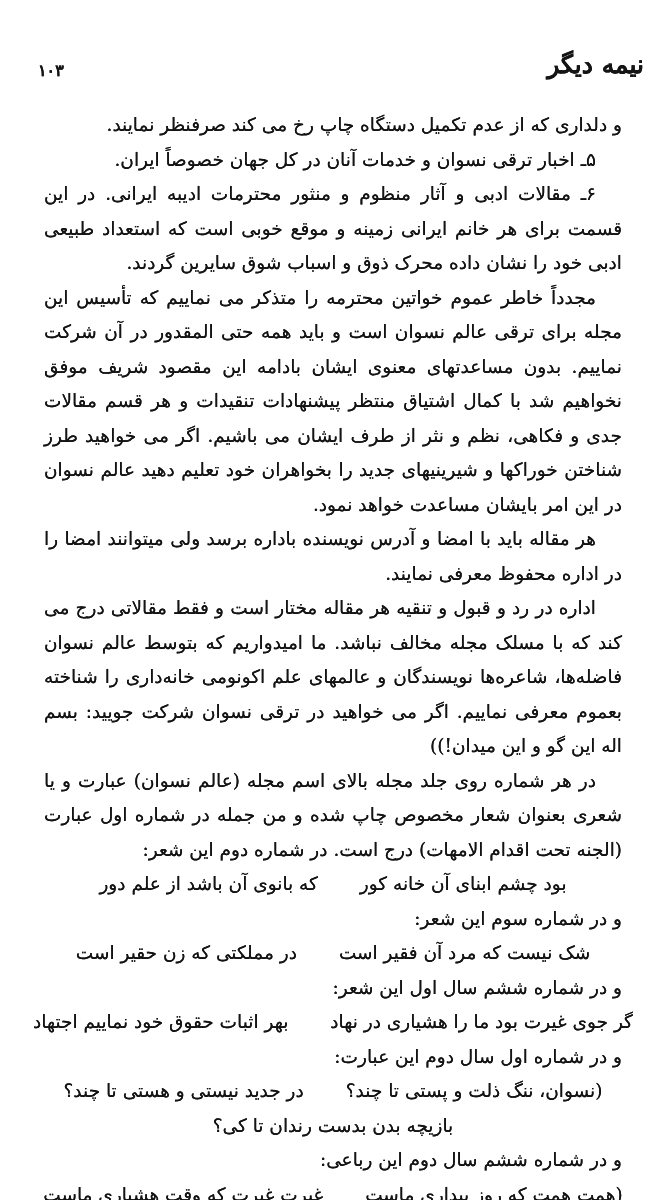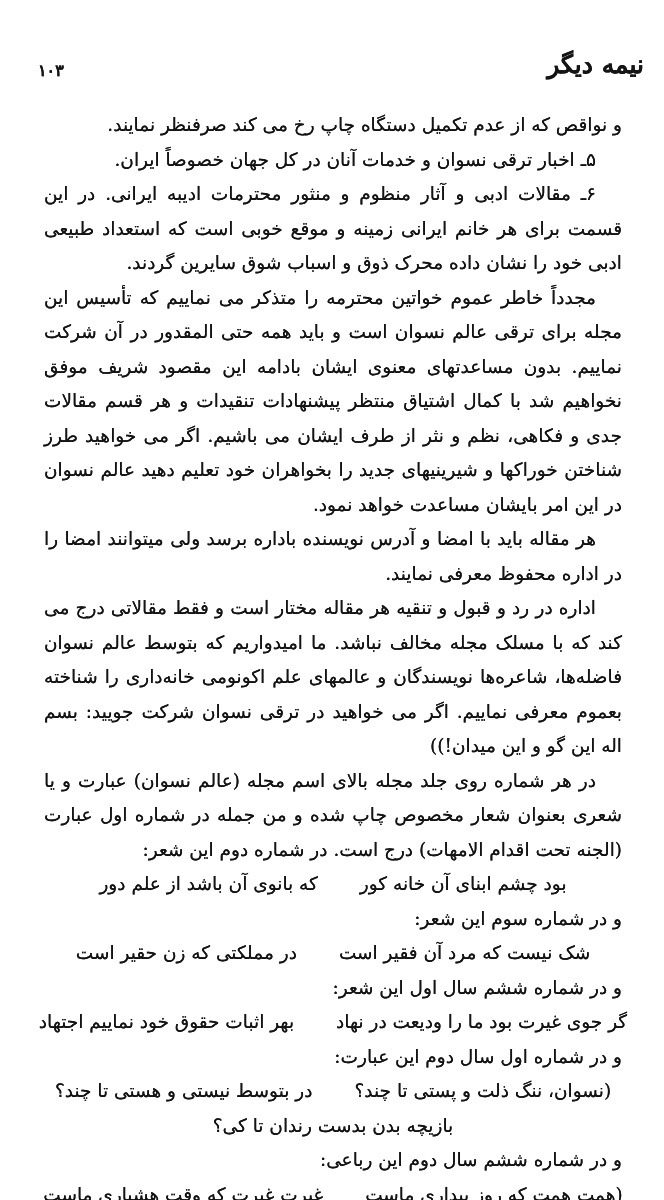--- a/index.html
+++ b/index.html
@@ -69,21 +69,21 @@
 <body>
 
 <div class="page">
   <div class="page-header">
     <div class="journal-title">نیمه دیگر</div>
     <div class="page-number">۱۰۳</div>
   </div>
 
   <div class="document-body">
 
-  <p class="para">و نواقص که از عدم تکمیل دستگاه چاپ رخ می کند صرفنظر نمایند.</p>
+  <p class="para">و دلداری که از عدم تکمیل دستگاه چاپ رخ می کند صرفنظر نمایند.</p>
       <p class="para indent">۵ـ اخبار ترقی نسوان و خدمات آنان در کل جهان خصوصاً ایران.</p>
       <p class="para indent">۶ـ مقالات ادبی و آثار منظوم و منثور محترمات ادیبه ایرانی. در این قسمت برای هر خانم ایرانی زمینه و موقع خوبی است که استعداد طبیعی ادبی خود را نشان داده محرک ذوق و اسباب شوق سایرین گردند.</p>
       <p class="para indent">مجدداً خاطر عموم خواتین محترمه را متذکر می نماییم که تأسیس این مجله برای ترقی عالم نسوان است و باید همه حتی المقدور در آن شرکت نماییم. بدون مساعدتهای معنوی ایشان بادامه این مقصود شریف موفق نخواهیم شد با کمال اشتیاق منتظر پیشنهادات تنقیدات و هر قسم مقالات جدی و فکاهی، نظم و نثر از طرف ایشان می باشیم. اگر می خواهید طرز شناختن خوراکها و شیرینیهای جدید را بخواهران خود تعلیم دهید عالم نسوان در این امر بایشان مساعدت خواهد نمود.</p>
       <p class="para indent">هر مقاله باید با امضا و آدرس نویسنده باداره برسد ولی میتوانند امضا را در اداره محفوظ معرفی نمایند.</p>
       <p class="para indent">اداره در رد و قبول و تنقیه هر مقاله مختار است و فقط مقالاتی درج می کند که با مسلک مجله مخالف نباشد. ما امیدواریم که بتوسط عالم نسوان فاضله‌ها، شاعره‌ها نویسندگان و عالمهای علم اکونومی خانه‌داری را شناخته بعموم معرفی نماییم. اگر می خواهید در ترقی نسوان شرکت جویید: بسم اله این گو و این میدان!))</p>
       <p class="para indent">در هر شماره روی جلد مجله بالای اسم مجله (عالم نسوان) عبارت و یا شعری بعنوان شعار مخصوص چاپ شده و من جمله در شماره اول عبارت (الجنه تحت اقدام الامهات) درج است. در شماره دوم این شعر:</p>
       <div class="verse-block">
         <div class="verse-line">
           <span class="hemistich">بود چشم ابنای آن خانه کور</span>
           <span class="hemistich">که بانوی آن باشد از علم دور</span>
@@ -92,29 +92,29 @@
       <p class="para">و در شماره سوم این شعر:</p>
       <div class="verse-block">
         <div class="verse-line">
           <span class="hemistich">شک نیست که مرد آن فقیر است</span>
           <span class="hemistich">در مملکتی که زن حقیر است</span>
         </div>
       </div>
       <p class="para">و در شماره ششم سال اول این شعر:</p>
       <div class="verse-block">
         <div class="verse-line">
-          <span class="hemistich">گر جوی غیرت بود ما را ودیعت در نهاد</span>
+          <span class="hemistich">گر جوی غیرت بود ما را هشیاری در نهاد</span>
           <span class="hemistich">بهر اثبات حقوق خود نماییم اجتهاد</span>
         </div>
       </div>
       <p class="para">و در شماره اول سال دوم این عبارت:</p>
       <div class="verse-block">
         <div class="verse-line">
           <span class="hemistich">(نسوان، ننگ ذلت و پستی تا چند؟</span>
-          <span class="hemistich">در بتوسط نیستی و هستی تا چند؟</span>
+          <span class="hemistich">در جدید نیستی و هستی تا چند؟</span>
         </div>
         <div class="verse-line">
           <span class="hemistich">بازیچه بدن بدست رندان تا کی؟</span>
         </div>
       </div>
       <p class="para">و در شماره ششم سال دوم این رباعی:</p>
       <div class="verse-block">
         <div class="verse-line">
           <span class="hemistich">(همت همت که روز بیداری ماست</span>
           <span class="hemistich">غیرت غیرت که وقت هشیاری ماست</span>

